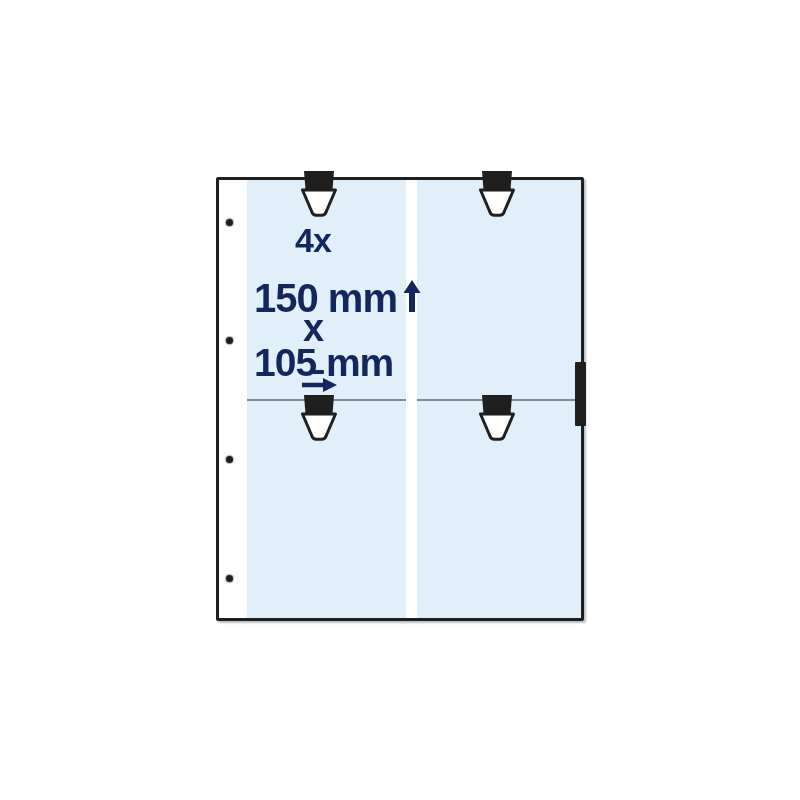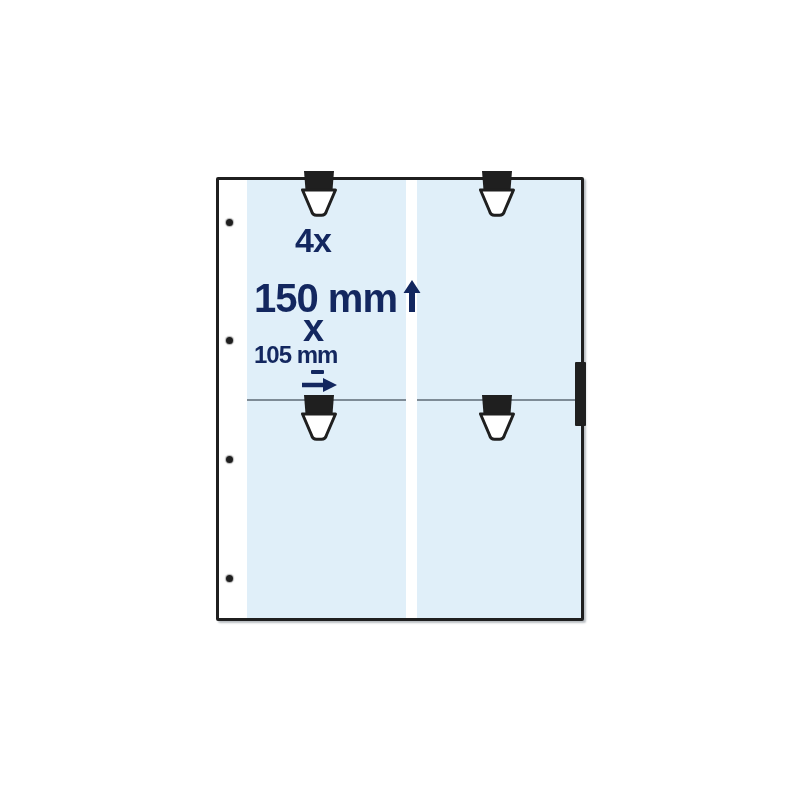--- a/index.html
+++ b/index.html
@@ -67,21 +67,21 @@
     background:var(--outline);z-index:3;border-radius:1px;
   }
 
   
   .annotation{position:absolute;left:0;top:0;width:100%;height:100%;color:var(--annotation-text);z-index:2;}
   .ann{position:absolute;font-weight:bold;line-height:1;letter-spacing:-1px;white-space:nowrap;}
   .qty{left:48px;top:43px;font-size:34px;}
   .dim-height{left:7px;top:98px;font-size:40px;display:flex;align-items:flex-start;}
   .dim-height .arrow-up{margin-left:6px;margin-top:2px;}
   .times{left:56px;top:129px;font-size:38px;}
-  .dim-width{left:7px;top:163px;font-size:24px;}
+  .dim-width{left:7px;top:163px;font-size:39px;}
   .underscore{position:absolute;left:64px;top:190px;width:13px;height:4px;background:var(--annotation-text);border-radius:1px;}
   .arrow-right{position:absolute;left:55px;top:198px;}
   .annotation svg{display:block;}
 </style>
 </head>
 <body>
 
 <div class="stage">
   <div class="sheet">
 

